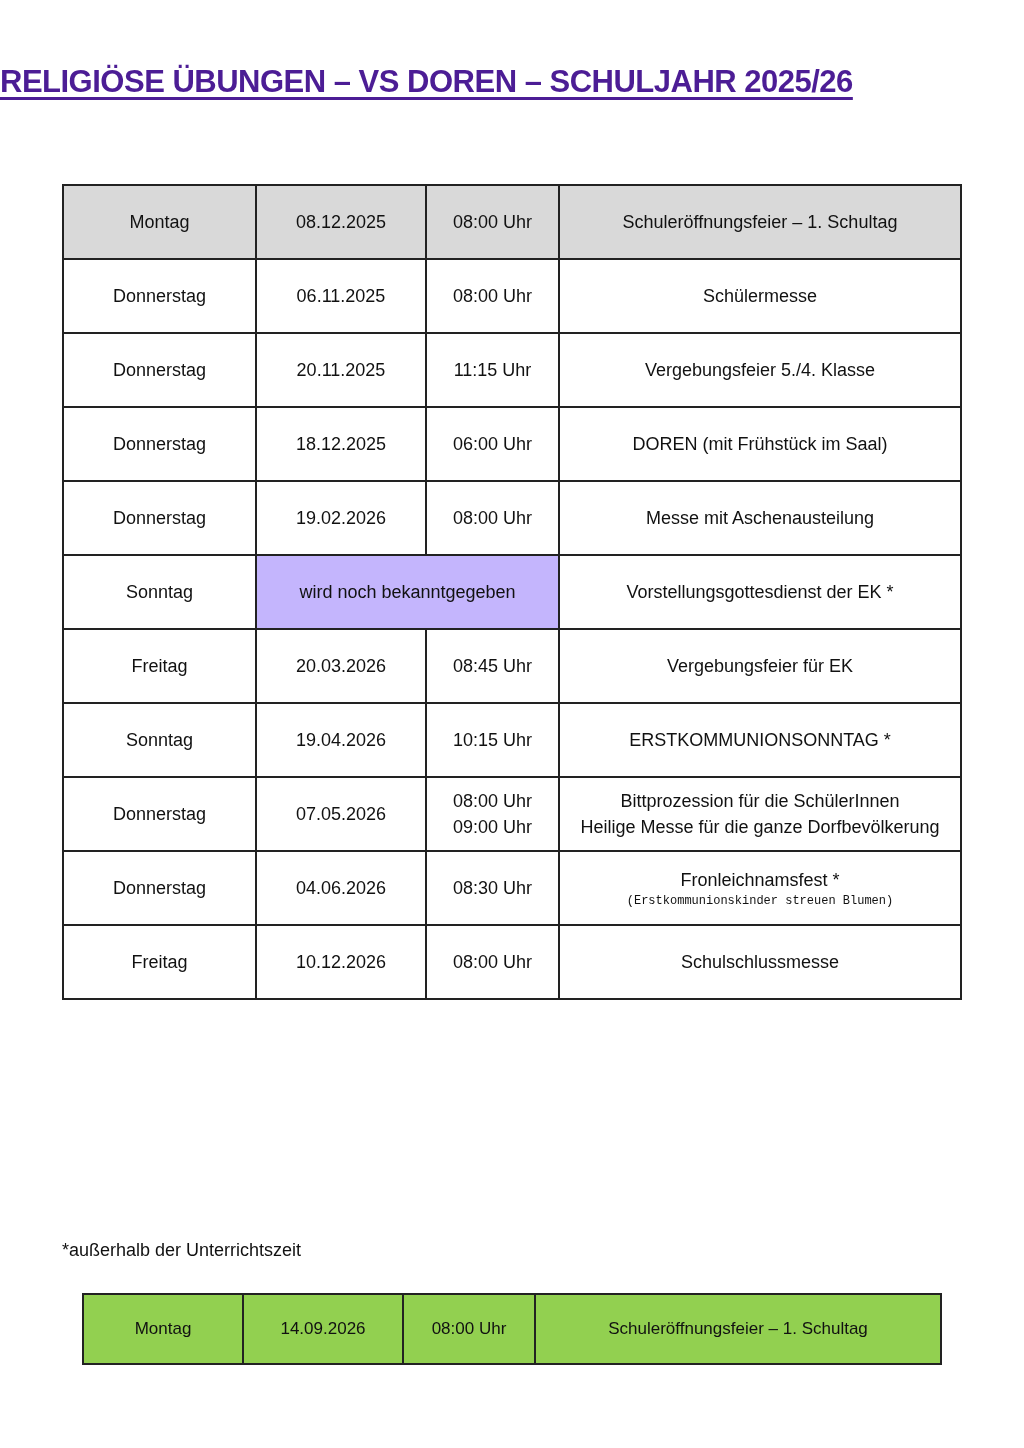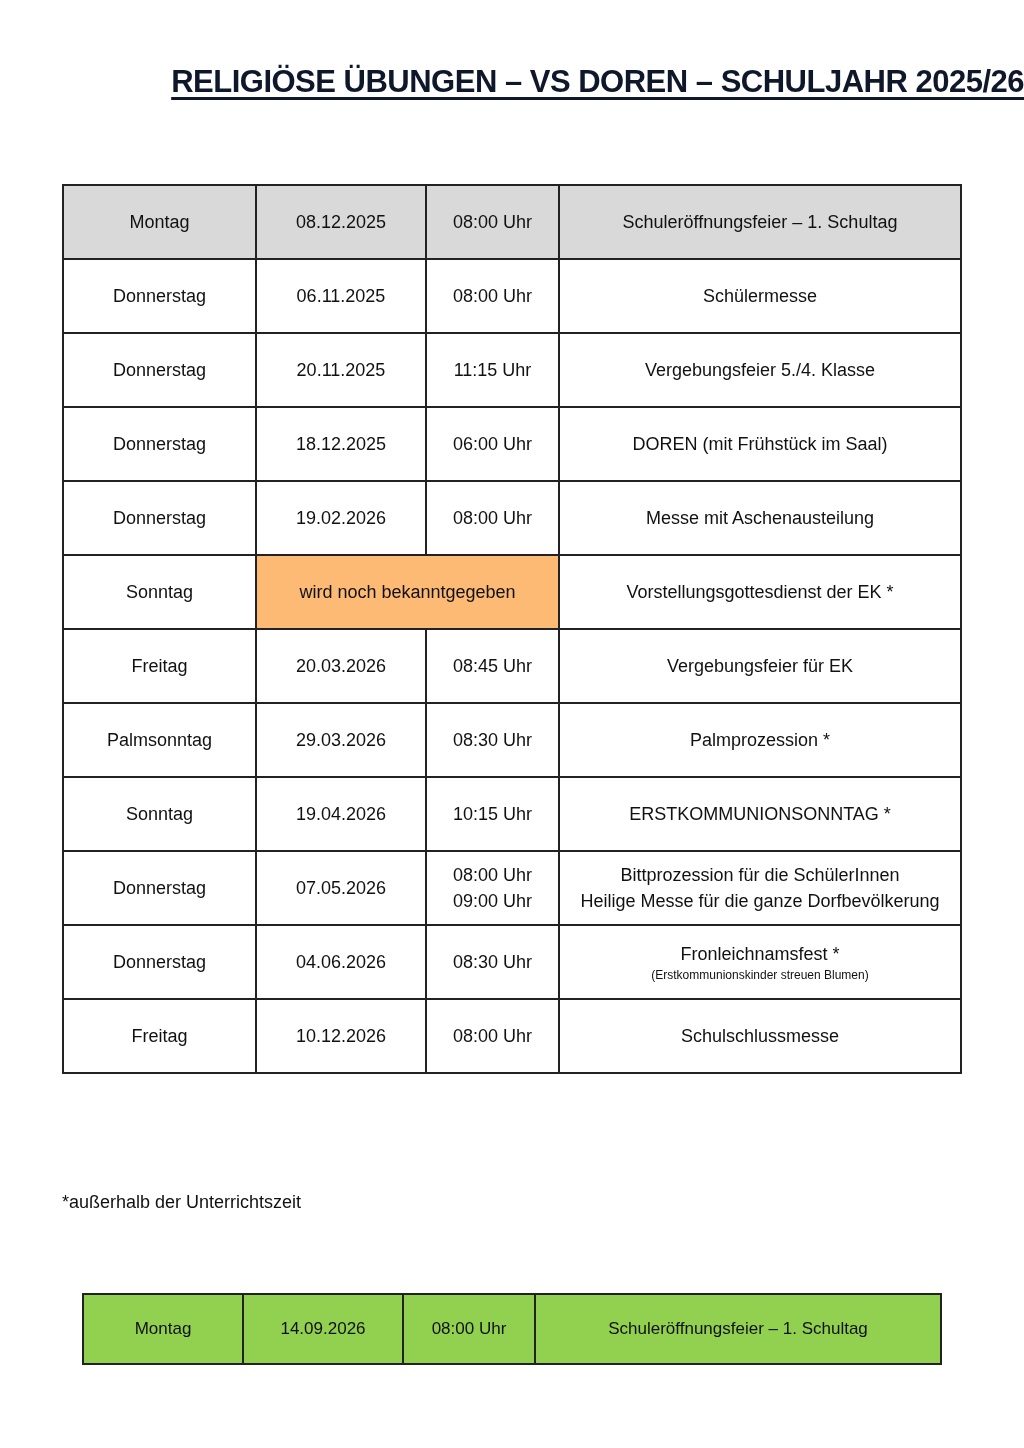--- a/index.html
+++ b/index.html
@@ -1,37 +1,37 @@
 <!DOCTYPE html>
 <html><head>
 <meta charset="utf-8">
 <style>
   html, body { margin: 0; padding: 0; background: #ffffff; }
   body { width: 1024px; height: 1448px; position: relative; font-family: "Liberation Sans", "DejaVu Sans", sans-serif; color: #111; }
   .title {
-    position: absolute; left: 0; right: 0; top: 64px; text-align: right;
+    position: absolute; left: 0; right: 0; top: 64px; text-align: left;
     font-size: 31px; font-weight: bold; text-decoration: underline; text-underline-offset: 5px;
-    letter-spacing: -0.5px; color: #0f172a;
+    letter-spacing: -0.5px; color: #4c1d95;
   }
   table.schedule {
     position: absolute; left: 62px; top: 184px; width: 900px;
     border-collapse: collapse; table-layout: fixed;
   }
   table.schedule td {
     border: 2px solid #222; text-align: center; vertical-align: middle;
     height: 72px; font-size: 18px; line-height: 26px; padding: 0 6px;
   }
   .col-day { width: 193px; }
   .col-date { width: 170px; }
   .col-time { width: 133px; }
   .col-event { width: auto; }
   tr.header-row td { background: #d9d9d9; }
-  td.tbd { background: #fdba74; }
-  .sub { display: block; font-size: 12px; line-height: 16px; }
-  .footnote { position: absolute; left: 62px; top: 1192px; font-size: 18px; }
+  td.tbd { background: #c4b5fd; }
+  .sub { display: block; font-size: 12px; line-height: 16px; font-family: Liberation Mono, monospace; }
+  .footnote { position: absolute; left: 62px; top: 1240px; font-size: 18px; }
   table.next {
     position: absolute; left: 82px; top: 1293px; width: 860px;
     border-collapse: collapse; table-layout: fixed;
   }
   table.next td {
     background: #92d050; border: 2px solid #222; text-align: center;
     height: 66px; font-size: 17px;
   }
   .n-day { width: 160px; } .n-date { width: 160px; } .n-time { width: 132px; }
 </style>
@@ -83,26 +83,20 @@
       <td class="tbd" colspan="2">wird noch bekanntgegeben</td>
       <td>Vorstellungsgottesdienst der EK *</td>
     </tr>
     <tr>
       <td>Freitag</td>
       <td>20.03.2026</td>
       <td>08:45 Uhr</td>
       <td>Vergebungsfeier für EK</td>
     </tr>
     <tr>
-      <td>Palmsonntag</td>
-      <td>29.03.2026</td>
-      <td>08:30 Uhr</td>
-      <td>Palmprozession *</td>
-    </tr>
-    <tr>
       <td>Sonntag</td>
       <td>19.04.2026</td>
       <td>10:15 Uhr</td>
       <td>ERSTKOMMUNIONSONNTAG *</td>
     </tr>
     <tr>
       <td>Donnerstag</td>
       <td>07.05.2026</td>
       <td>
         <span style="display:block">08:00 Uhr</span>

